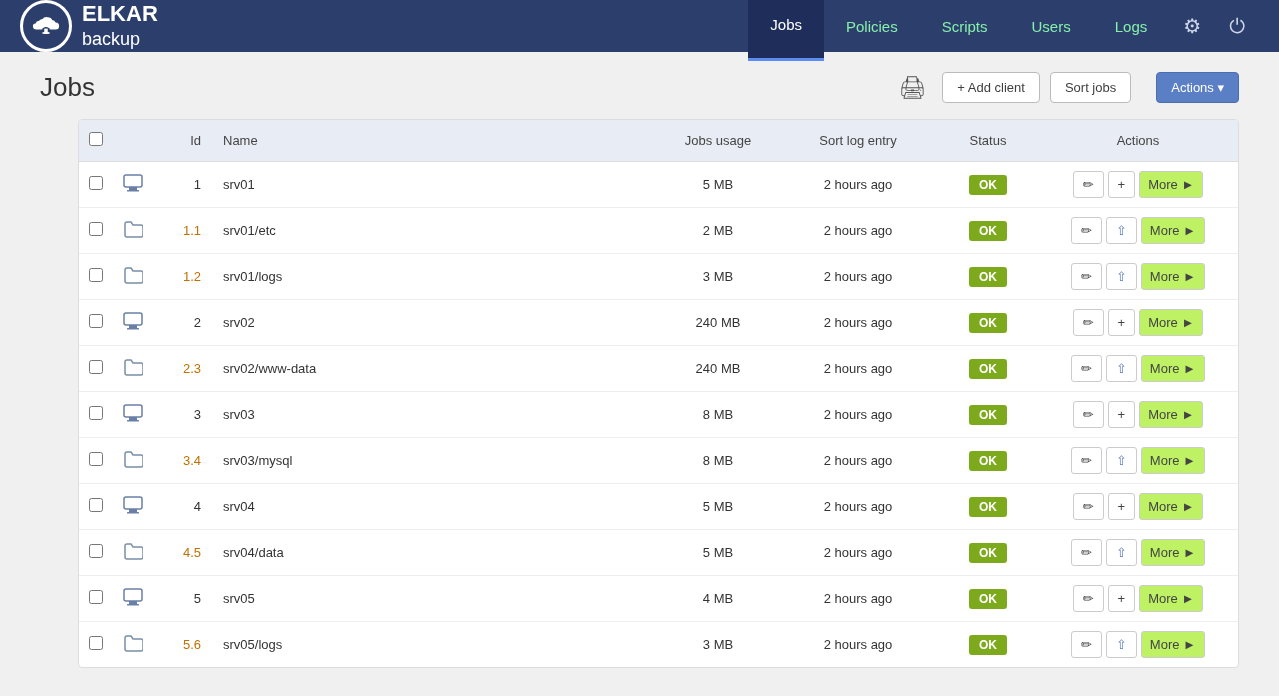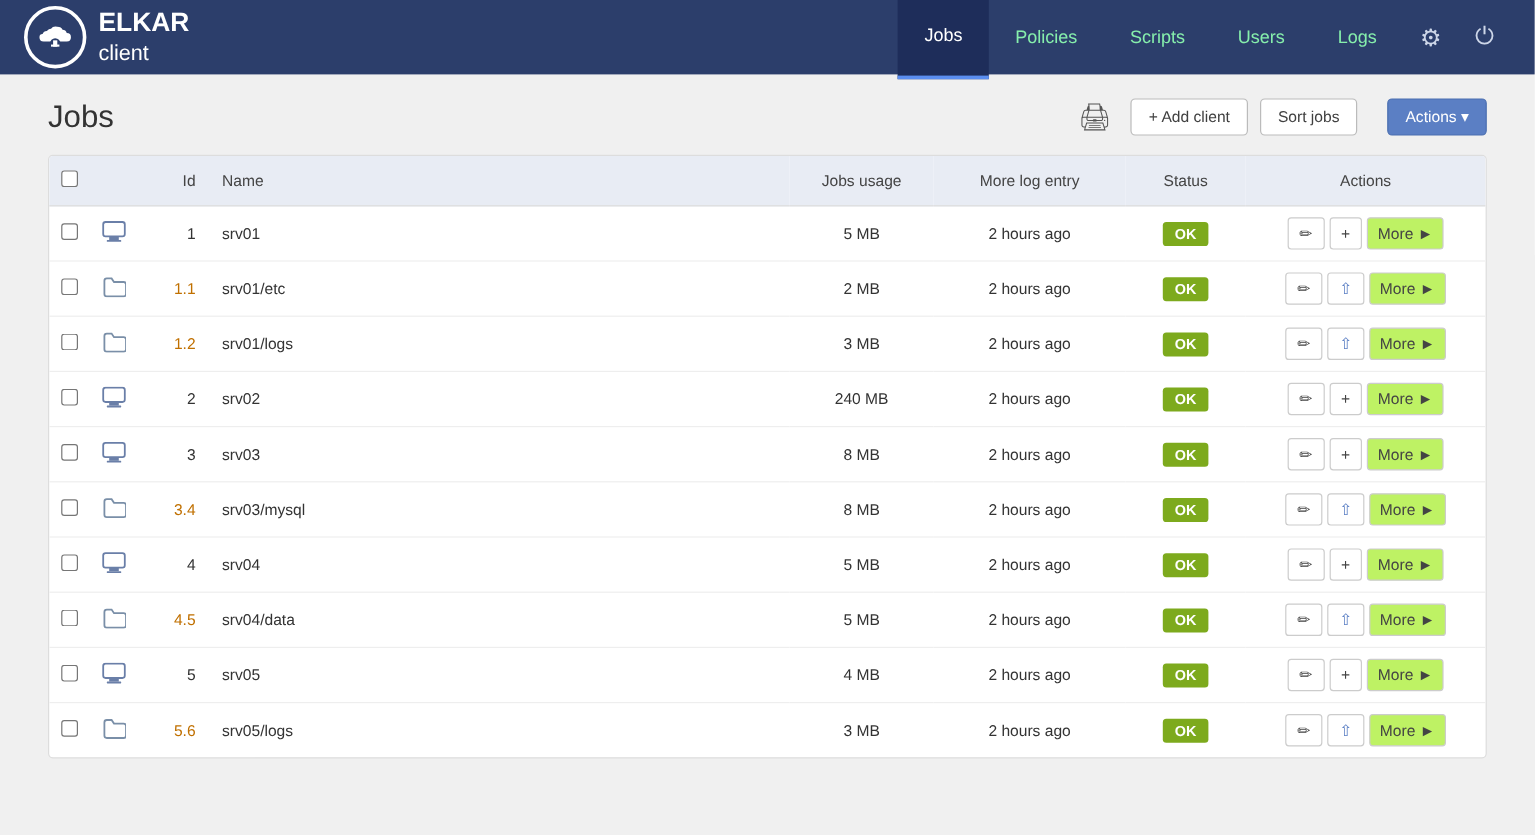--- a/index.html
+++ b/index.html
@@ -3,21 +3,21 @@
   <meta charset="utf-8">
   <style>
     * { box-sizing: border-box; margin: 0; padding: 0; }
     body { font-family: Arial, Helvetica, sans-serif; font-size: 14px; background: #f0f0f0; color: #333; }
 
     
     nav {
       background: #2c3e6b;
       display: flex;
       align-items: center;
-      height: 62px;
+      height: 52px;
       padding: 0 20px;
     }
     .nav-logo {
       display: flex;
       align-items: center;
       gap: 10px;
       margin-right: auto;
     }
     .nav-logo-icon {
       width: 52px; height: 52px;
@@ -70,20 +70,21 @@
     }
     .btn-primary { background: #fff; border-color: #bbb; }
     .btn-actions { background: #5b7fc4; color: #fff; border-color: #4a6eb0; margin-left: 15px; }
 
     
     .table-wrapper {
       background: #fff;
       border: 1px solid #ddd;
       border-radius: 4px;
       overflow: hidden;
+      margin-left: 38px;
     }
     table { width: 100%; border-collapse: collapse; }
     thead tr { background: #e8ecf4; }
     thead th {
       padding: 12px 10px;
       text-align: left;
       font-weight: normal;
       color: #444;
       font-size: 13px;
       border-bottom: 1px solid #ddd;
@@ -150,21 +151,21 @@
     <div class="nav-logo-icon">
       <svg width="28" height="28" viewBox="0 0 32 32">
         <path d="M8 10 Q5 10 4 13 Q1 13 1 16 Q1 20 5 20 L27 20 Q31 20 31 16 Q31 12 27 12 Q26 9 23 9 Q22 6 18 6 Q14 5 12 8 Q10 8 8 10Z"></path>
         <circle cx="16" cy="22" r="5" fill="#2c3e6b"></circle>
         <rect x="14" y="19" width="4" height="6" fill="white"></rect>
         <rect x="12" y="23" width="8" height="2" fill="white"></rect>
       </svg>
     </div>
     <div class="nav-logo-text">
       <div>ELKAR</div>
-      <span>client</span>
+      <span>backup</span>
     </div>
   </div>
   <div class="nav-links">
     <a class="nav-link active">Jobs</a>
     <a class="nav-link">Policies</a>
     <a class="nav-link">Scripts</a>
     <a class="nav-link">Users</a>
     <a class="nav-link">Logs</a>
     <div class="nav-icon-btn">⚙</div>
     <div class="nav-icon-btn">⏻</div>
@@ -184,21 +185,21 @@
     <table>
       <thead>
         <tr>
           <th class="cb-col">
             <input type="checkbox" style="">
           </th>
           <th class="icon-col"></th>
           <th class="id-col">Id</th>
           <th class="name-col">Name</th>
           <th class="disk-col center">Jobs usage</th>
-          <th class="log-col center">More log entry</th>
+          <th class="log-col center">Sort log entry</th>
           <th class="status-col center">Status</th>
           <th class="actions-col center">Actions</th>
         </tr>
       </thead>
       <tbody id="jobs-tbody">
       <tr>
     <td class="cb-col">
       <input type="checkbox" style="">
     </td>
     <td class="icon-col"><svg width="20" height="18" viewBox="0 0 20 18" fill="#6a7fa8">
@@ -286,20 +287,42 @@
         <button class="act-btn" title="Edit">✏</button>
         <button class="act-btn" title="Add job">+</button>
         <button class="more-btn">More ►</button>
       </div>
     </td>
   </tr>
           <tr>
     <td class="cb-col">
       <input type="checkbox" style="">
     </td>
+    <td class="icon-col"><svg width="20" height="18" viewBox="0 0 20 18" fill="#7a8fa8">
+                <path d="M2 4 Q2 2 4 2 L8 2 L10 5 L18 5 Q20 5 20 7 L20 15 Q20 17 18 17 L4 17 Q2 17 2 15 Z" fill="none" stroke="#7a8fa8" stroke-width="1.5"></path>
+              </svg></td>
+    <td class="id-col"><a href="#" class="id-link">2.3</a></td>
+    <td class="name-col">srv02/www-data</td>
+    <td class="disk-col center">240 MB</td>
+    <td class="log-col center">2 hours ago</td>
+    <td class="status-col center">
+      <span class="status-ok">OK</span>
+    </td>
+    <td class="actions-col">
+      <div class="action-btns">
+        <button class="act-btn" title="Edit">✏</button>
+        <button class="act-btn" title="Run job" style="color:#5b7fc4;">⇧</button>
+        <button class="more-btn">More ►</button>
+      </div>
+    </td>
+  </tr>
+          <tr>
+    <td class="cb-col">
+      <input type="checkbox" style="">
+    </td>
     <td class="icon-col"><svg width="20" height="18" viewBox="0 0 20 18" fill="#6a7fa8">
                 <rect x="1" y="1" width="18" height="12" rx="2" ry="2" fill="none" stroke="#6a7fa8" stroke-width="1.5"></rect>
                 <rect x="6" y="13" width="8" height="3" fill="#6a7fa8"></rect>
                 <rect x="4" y="16" width="12" height="1.5" rx="0.5"></rect>
               </svg></td>
     <td class="id-col"><span>3</span></td>
     <td class="name-col">srv03</td>
     <td class="disk-col center">8 MB</td>
     <td class="log-col center">2 hours ago</td>
     <td class="status-col center">

